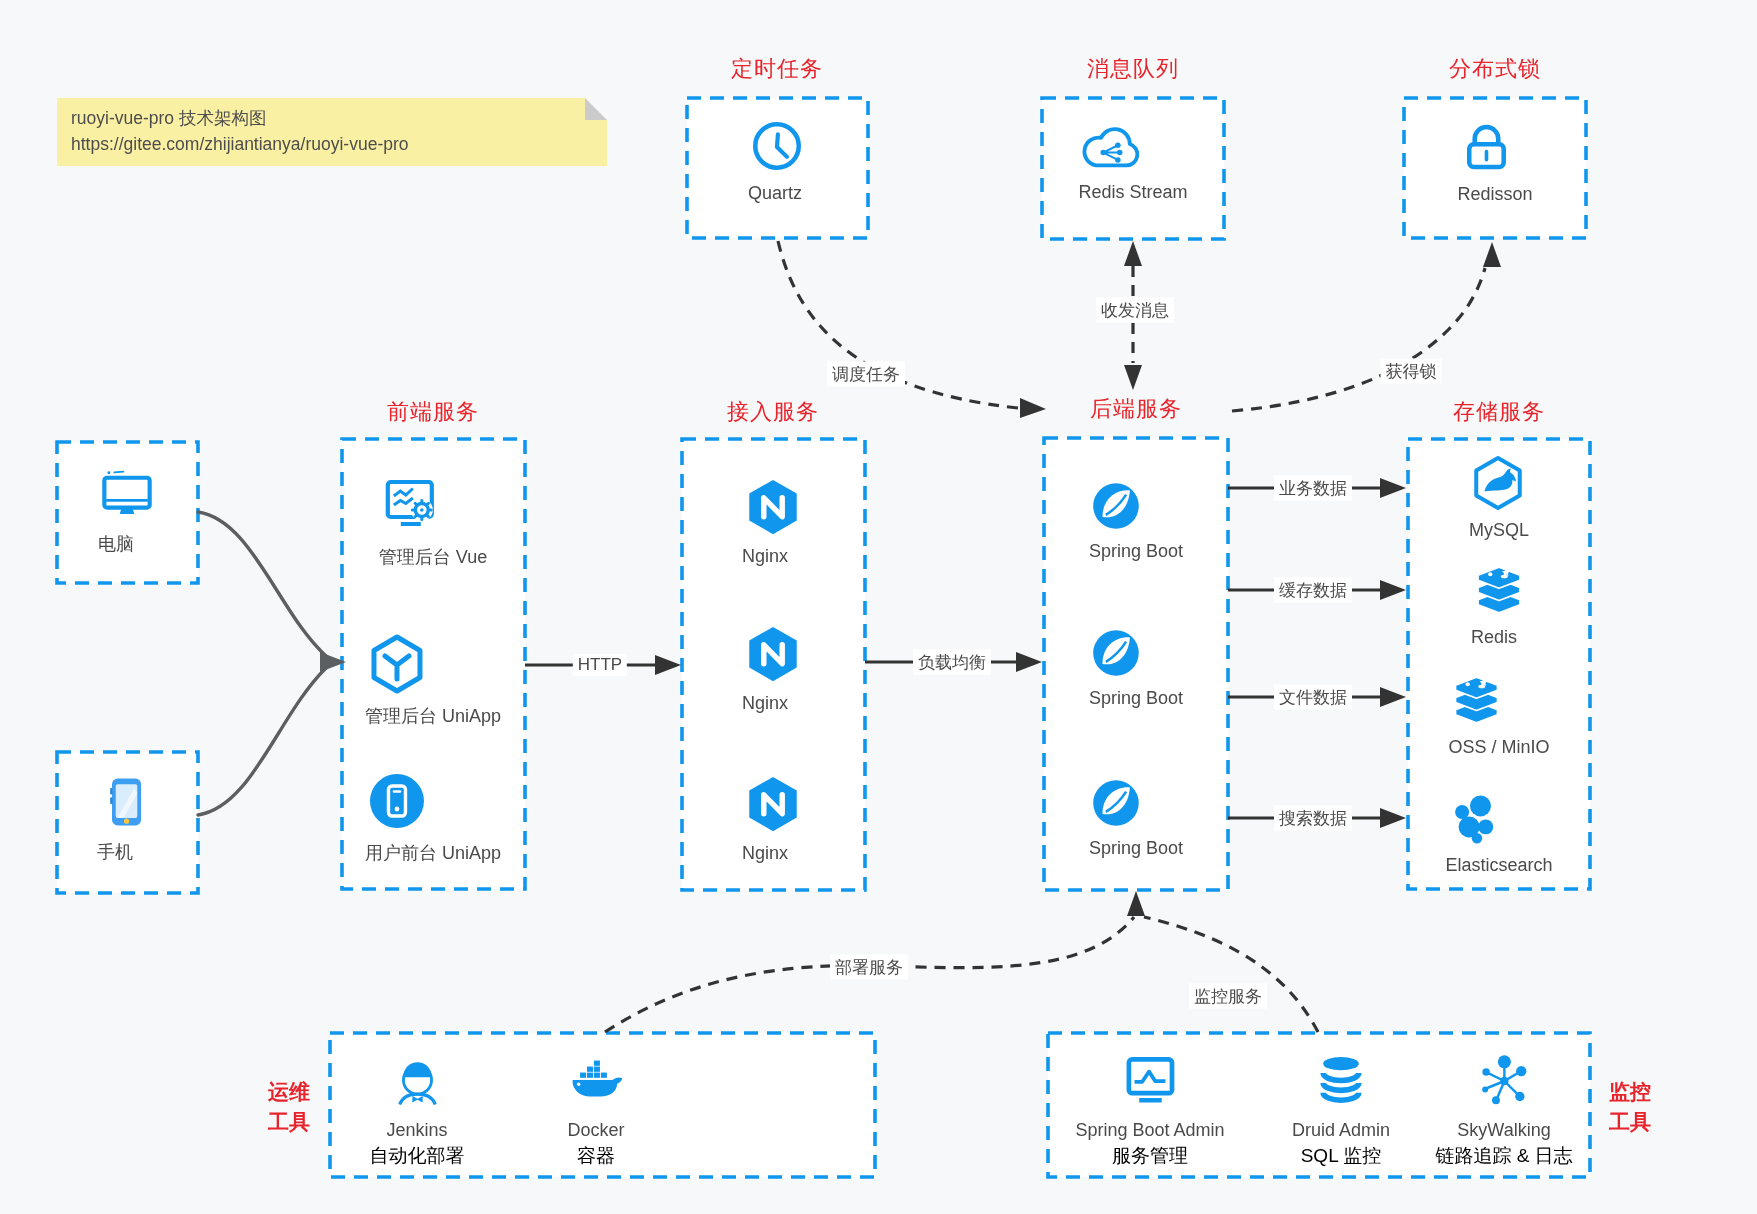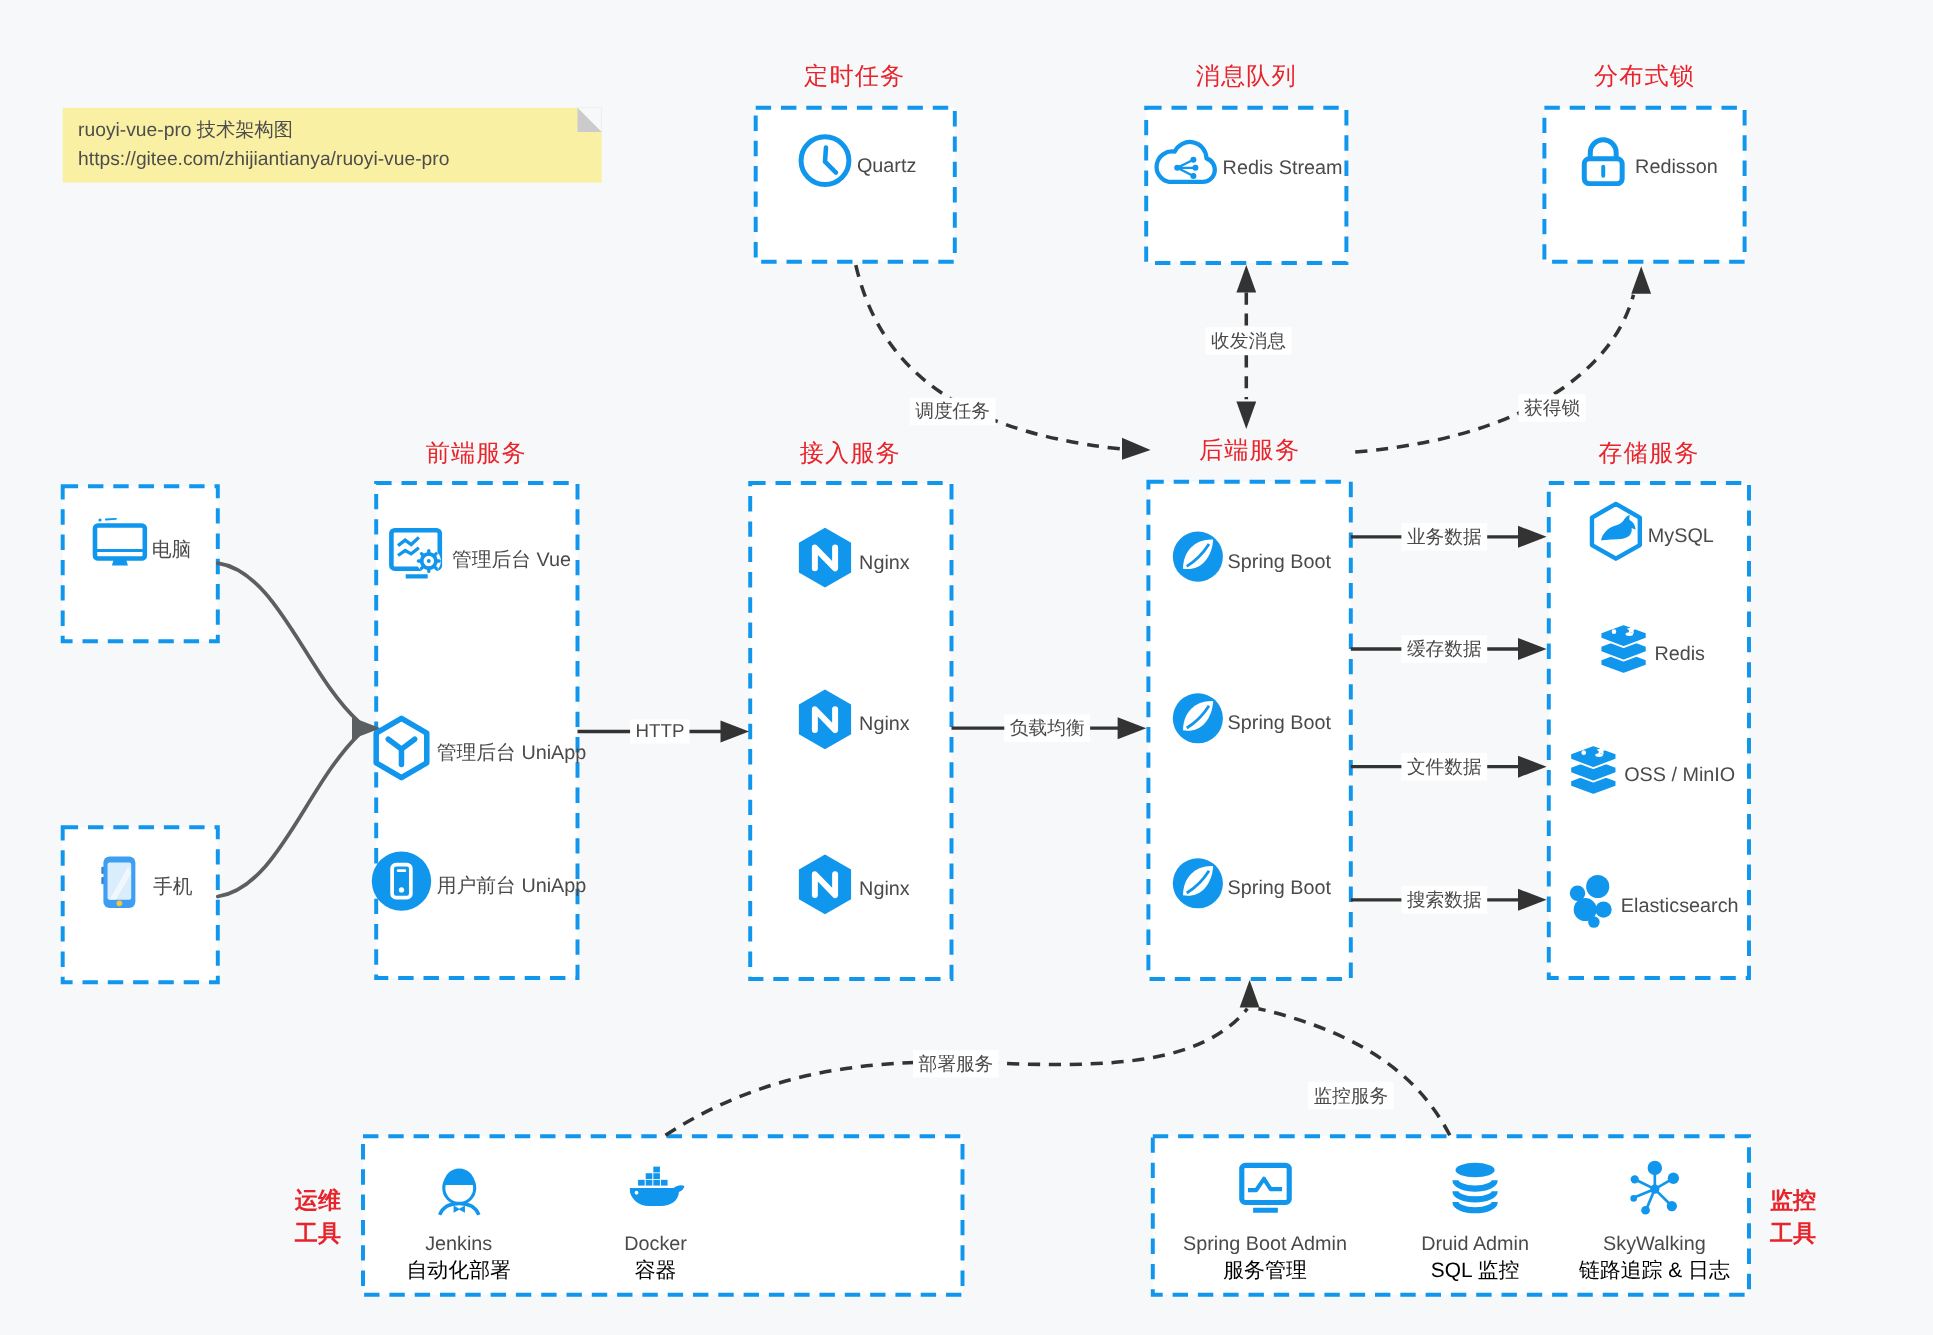--- a/index.html
+++ b/index.html
@@ -1,22 +1,22 @@
 <!DOCTYPE html>
 <html><head>
 <meta charset="utf-8">
 <style>
 html,body{margin:0;padding:0}
 .canvas{position:relative;width:1757px;height:1214px;background:#f7f8f9;font-family:"Liberation Sans","DejaVu Sans",sans-serif;overflow:hidden}
 .ov{position:absolute;left:0;top:0}
-.note{position:absolute;left:57px;top:98px;width:490px;height:68px;background:#faf0a3;box-sizing:border-box;padding:7px 0 0 14px;font-size:17.5px;line-height:26px;color:#4d4d4d}
+.note{position:absolute;left:57px;top:98px;width:550px;height:68px;background:#faf0a3;box-sizing:border-box;padding:7px 0 0 14px;font-size:17.5px;line-height:26px;color:#4d4d4d}
 .note::after{content:"";position:absolute;top:0;right:0;width:0;height:0;border-bottom:22px solid #cbcbcb;border-right:22px solid #f7f8f9}
 .rt{position:absolute;transform:translateX(-50%);font-size:22px;font-weight:normal;color:#e8232b;white-space:nowrap;letter-spacing:1px}
 .rside{position:absolute;transform:translateX(-50%);font-size:21px;font-weight:bold;color:#e8232b;text-align:center;line-height:30px}
-.it{position:absolute;display:flex;flex-direction:row;align-items:center;transform:translateX(-50%)}
+.it{position:absolute;display:flex;flex-direction:column;align-items:flex-start;transform:translateX(-50%)}
 .it .lb{margin-top:8px;font-size:18px;color:#4a4a4a;white-space:nowrap}
 .bit{position:absolute;display:flex;flex-direction:column;align-items:center;transform:translateX(-50%)}
 .bit .nm{margin-top:6px;font-size:18px;color:#4a4a4a;line-height:26px;white-space:nowrap}
 .bit .ds{font-size:19px;color:#000000;line-height:25px;white-space:nowrap}
 .chip{position:absolute;transform:translate(-50%,-50%);background:#fff;color:#4a4a4a;font-size:17px;padding:1px 5px;white-space:nowrap}
 .ic{display:block}
 </style>
 </head>
 <body>
 
@@ -161,21 +161,21 @@
       <line x1="36.3" y1="30.3" x2="38.4" y2="32.4"></line>
           <line x1="47.6" y1="41.6" x2="49.7" y2="43.7"></line>
       <line x1="36.3" y1="43.7" x2="38.4" y2="41.6"></line>
           <line x1="47.6" y1="32.4" x2="49.7" y2="30.3"></line>
     </g>
     <circle cx="43" cy="37" r="1.8" fill="#1196ed"></circle>
     <line x1="22" y1="51" x2="42" y2="51" stroke="#1196ed" stroke-width="4"></line>
   </svg>
   <div class="lb">管理后台 Vue</div>
 </div>
-<div class="it" style="left:433px;top:648px">
+<div class="it" style="left:433px;top:632px">
   <svg class="ic" width="64" height="64" viewBox="0 0 64 64">
     <path d="M32 5 L55 18.5 V45.5 L32 59 L9 45.5 V18.5 Z" fill="none" stroke="#1196ed" stroke-width="5" stroke-linejoin="round"></path>
     <path d="M32 33 V47 M32 33 L20 24 M32 33 L44 24" fill="none" stroke="#1196ed" stroke-width="5" stroke-linecap="round"></path>
   </svg>
   <div class="lb">管理后台 UniApp</div>
 </div>
 <div class="it" style="left:433px;top:769px">
   <svg class="ic" width="64" height="64" viewBox="0 0 64 64">
     <circle cx="32" cy="32" r="27" fill="#1196ed"></circle>
     <rect x="23.5" y="17" width="17" height="30" rx="3.5" fill="none" stroke="#ffffff" stroke-width="3.4"></rect>

